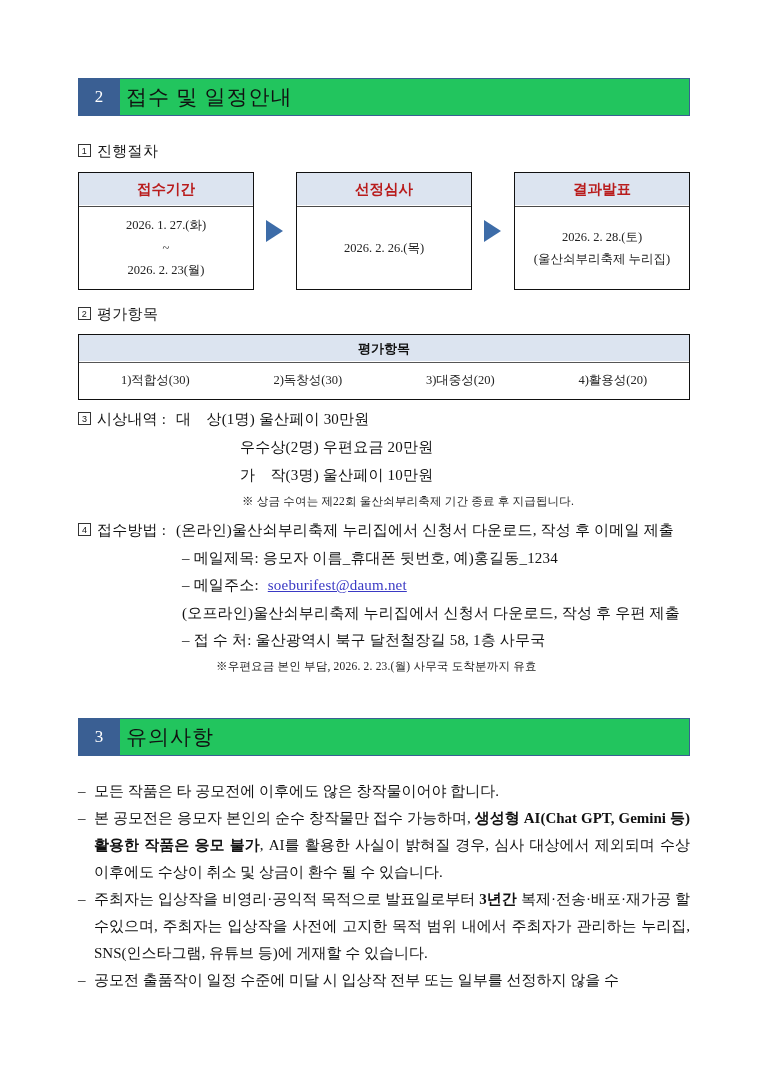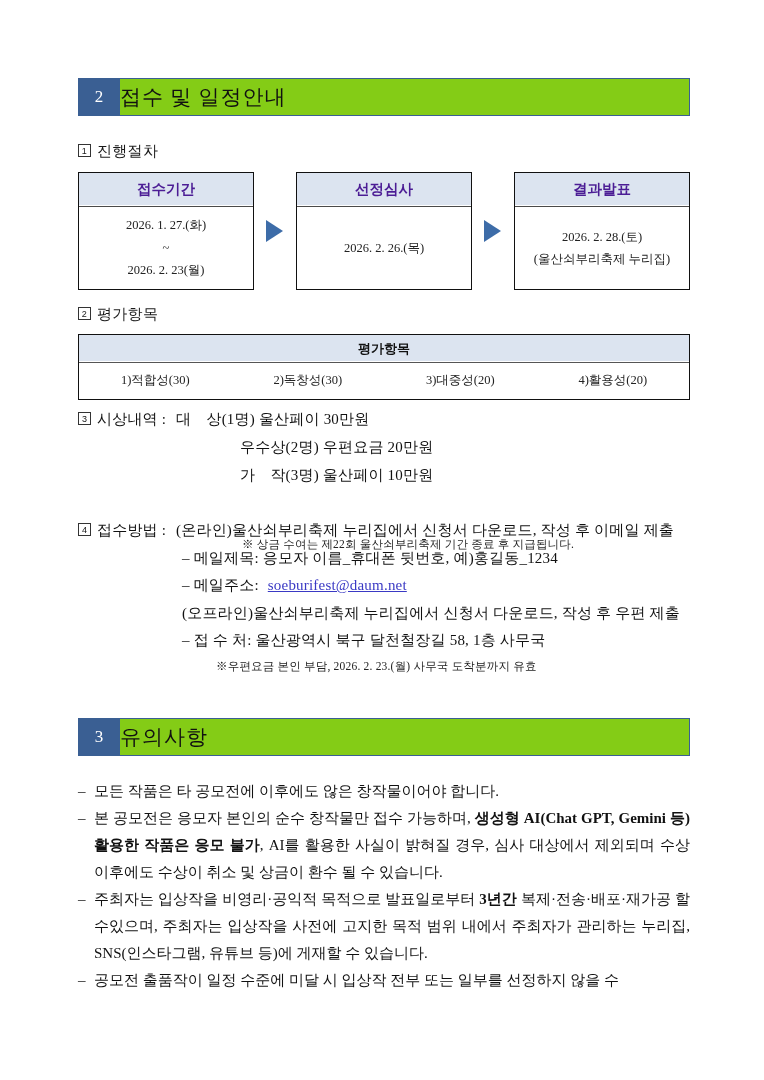--- a/index.html
+++ b/index.html
@@ -40,24 +40,24 @@
     font-size: 17px;
     display: flex;
     align-items: center;
     justify-content: center;
     font-family: "Liberation Serif", serif;
   }
   .section-head .title-box {
     flex: 1;
     border: 1px solid #3a5f93;
     border-left: none;
-    background: #84cc16;
+    background: #22c55e;
     display: flex;
     align-items: center;
-    padding-left: 0;
+    padding-left: 6px;
     box-sizing: border-box;
   }
   .section-head .title-box span {
     font-size: 21px;
     letter-spacing: 1px;
     color: #111;
   }
 
   
   .marker {
@@ -101,21 +101,21 @@
   .flow-box .fb-head {
     height: 33px;
     background: #dce4f0;
     border-bottom: 1px solid #4a4a4a;
     box-shadow: inset 0 -3px 0 -2px #ffffff;
     display: flex;
     align-items: center;
     justify-content: center;
     font-size: 14.5px;
     font-weight: bold;
-    color: #4c1d95;
+    color: #b91c1c;
   }
   .flow-box .fb-body {
     height: 83px;
     display: flex;
     flex-direction: column;
     align-items: center;
     justify-content: center;
     gap: 3px;
     font-size: 12.5px;
     color: #222;
@@ -268,21 +268,21 @@
       <div class="eval-cell">4)활용성(20)</div>
     </div>
   </div>
 
   <div class="txt" style="left:78px; top:410px;">
     <span class="marker">3</span><span>시상내역 :</span>
     <span style="margin-left:6px;">대　상(1명) 울산페이 30만원</span>
   </div>
   <div class="txt" style="left:240px; top:438px;">우수상(2명) 우편요금 20만원</div>
   <div class="txt" style="left:240px; top:466px;">가　작(3명) 울산페이 10만원</div>
-  <div class="txt small" style="left:242px; top:494px;margin-top:43px;">※ 상금 수여는 제22회 울산쇠부리축제 기간 종료 후 지급됩니다.</div>
+  <div class="txt small" style="left:242px; top:494px;">※ 상금 수여는 제22회 울산쇠부리축제 기간 종료 후 지급됩니다.</div>
 
   <div class="txt" style="left:78px; top:521px;">
     <span class="marker">4</span><span>접수방법 :</span>
     <span style="margin-left:6px;">(온라인)울산쇠부리축제 누리집에서 신청서 다운로드, 작성 후 이메일 제출</span>
   </div>
 
   <div class="txt" style="left:182px; top:549px;">– 메일제목: 응모자 이름_휴대폰 뒷번호, 예)홍길동_1234</div>
 
   <div class="txt" style="left:182px; top:576px;">
     <span>– 메일주소:</span>

